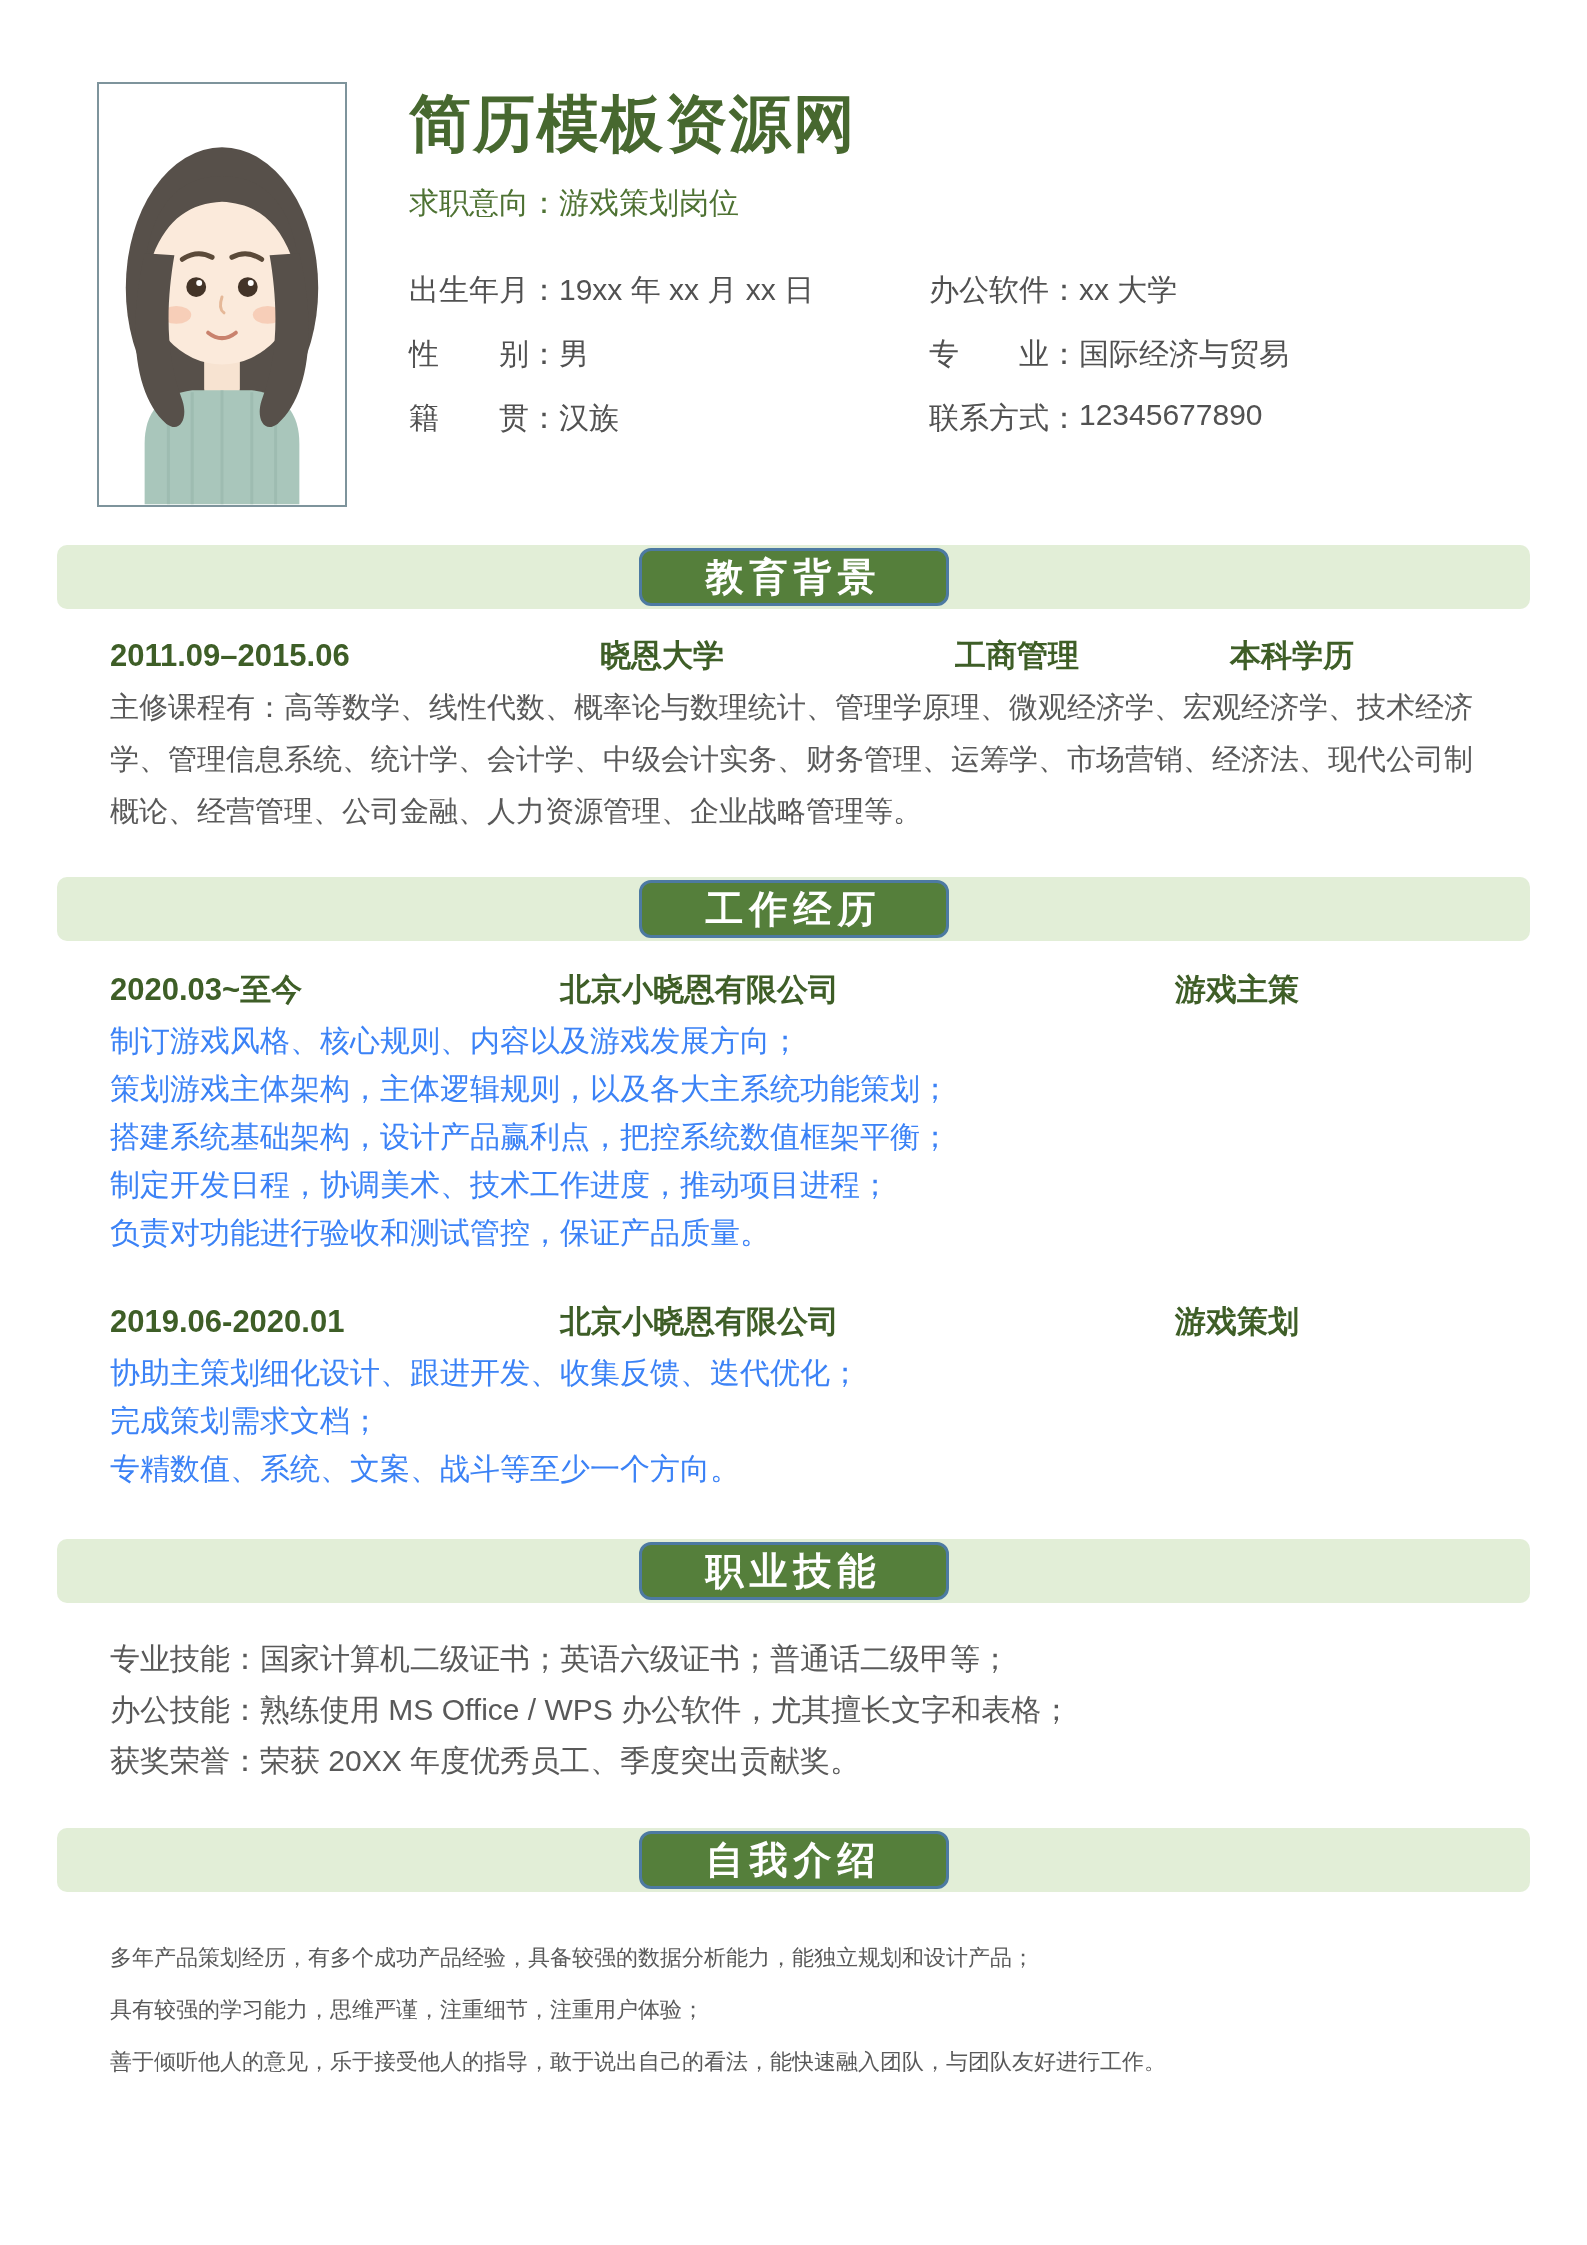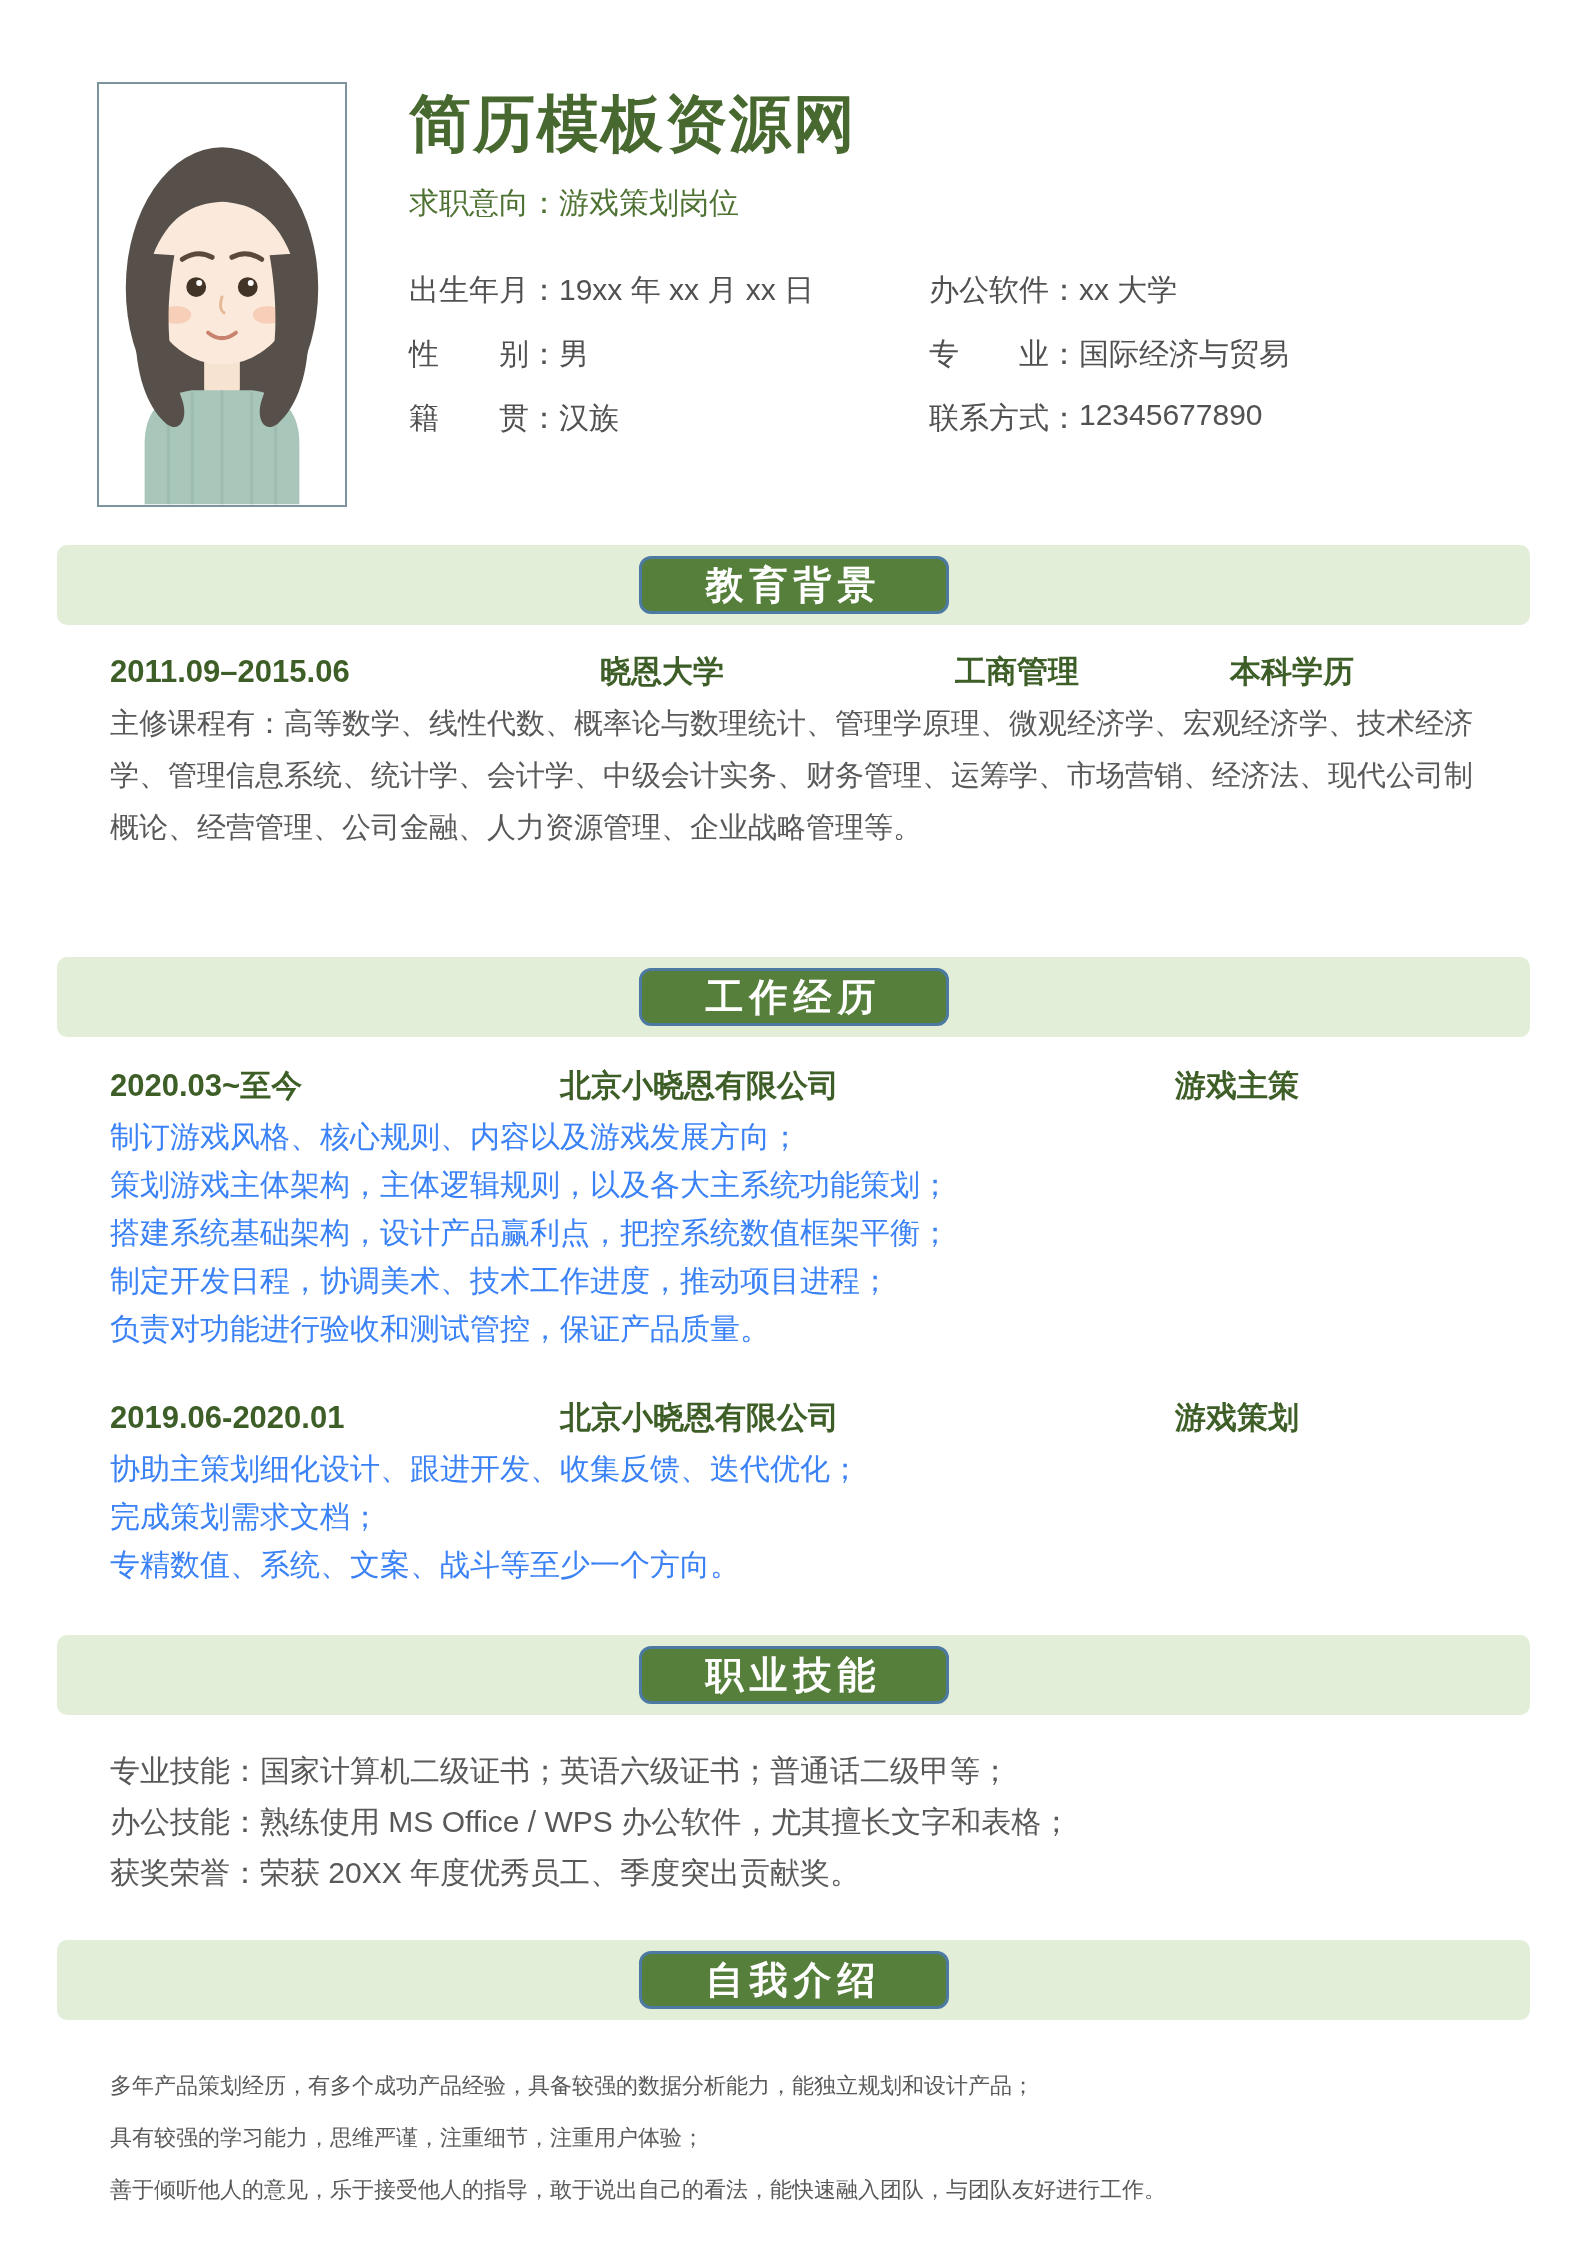--- a/index.html
+++ b/index.html
@@ -22,21 +22,21 @@
   .name { font-size:62px; font-weight:bold; color:#47682f; letter-spacing:2px; line-height:1.15; }
   .objective { margin-top:24px; font-size:30px; color:#4e7233; }
   .info-grid {
     margin-top:46px; display:grid; grid-template-columns:520px 1fr;
     row-gap:23px; font-size:30px; color:#515151;
   }
   .info-item { display:flex; white-space:nowrap; }
 
   
   .section-bar {
-    margin:0 57px; height:80px; background:#e2eed7; border-radius:10px;
+    margin:0 57px; height:64px; background:#e2eed7; border-radius:10px;
     display:flex; align-items:center; justify-content:center;
   }
   .section-badge {
     min-width:310px; height:58px; padding:0 42px;
     background:#557f3b; border:3px solid #4d7aa2; border-radius:12px;
     color:#ffffff; font-size:38px; font-weight:bold; letter-spacing:6px;
     display:flex; align-items:center; justify-content:center;
   }
 
   
@@ -51,21 +51,21 @@
   .duties { margin-top:6px; }
   .duty { font-size:30px; line-height:48px; color:#3b82f6; }
 
   .skills-block { margin-top:30px; }
   .skill-line { font-size:30px; line-height:51px; color:#595959; }
 
   .intro-block { margin-top:40px; }
   .intro-line { font-size:22px; line-height:52px; color:#595959; }
 
   .mt-edu-bar   { margin-top:38px; }
-  .mt-work-bar  { margin-top:104px; }
+  .mt-work-bar  { margin-top:40px; }
   .mt-job1      { margin-top:28px; }
   .mt-job2      { margin-top:44px; }
   .mt-skill-bar { margin-top:46px;align-items:center; }
   .mt-intro-bar { margin-top:42px; }
 </style>
 </head>
 <body>
 
 <div class="page">
 

